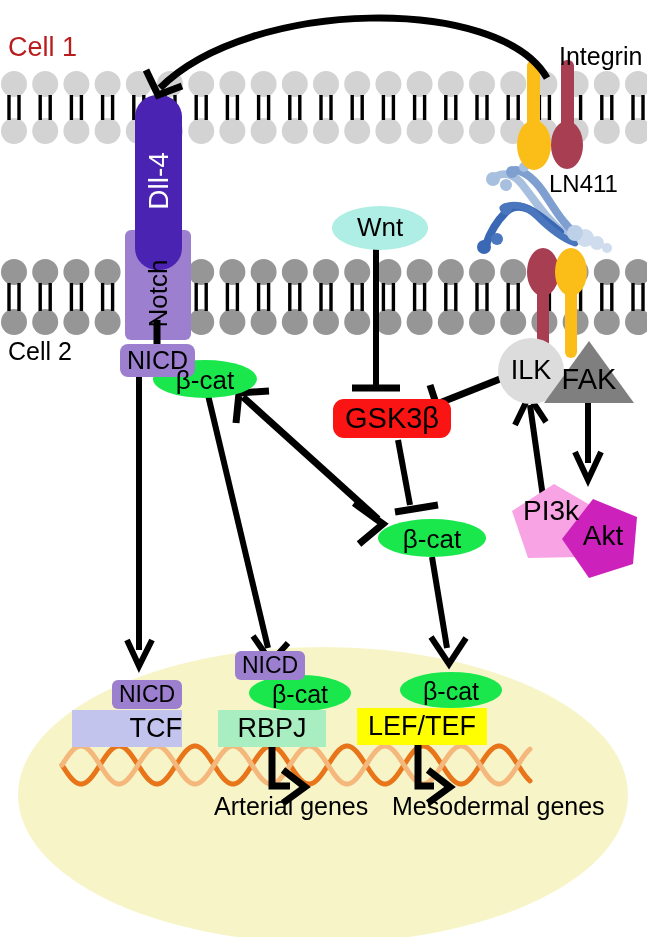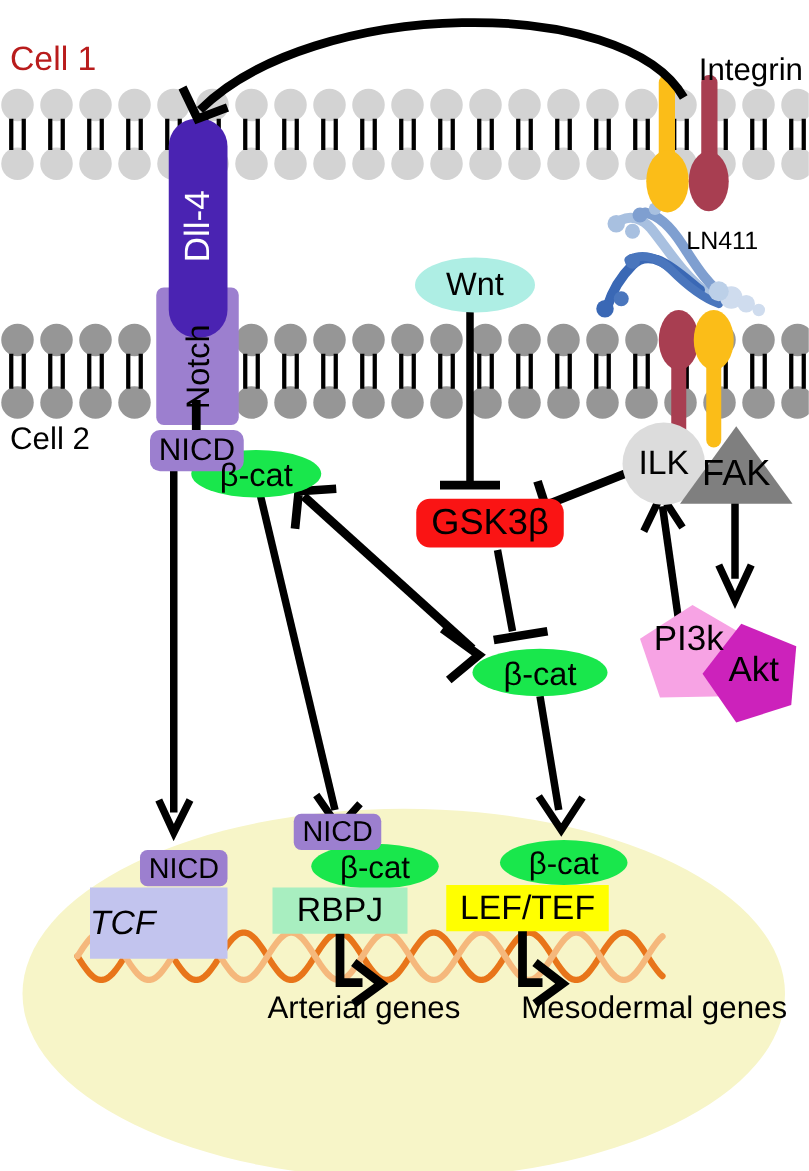--- a/index.html
+++ b/index.html
@@ -314,21 +314,21 @@
 
     <ellipse cx="451" cy="690" rx="51" ry="18" fill="#19e74c"></ellipse>
   </svg>
 
   <div class="lbl" style="left:8px;top:32px;font-size:27px;color:#b91c1c;">Cell 1</div>
 
   <div class="lbl" style="left:8px;top:337px;font-size:25px;color:#000;">Cell 2</div>
 
   <div class="lbl" style="left:559px;top:42px;font-size:25px;color:#000;">Integrin</div>
 
-  <div class="lbl" style="left:549px;top:170px;font-size:20px;color:#000;margin-top:12px;">LN411</div>
+  <div class="lbl" style="left:549px;top:170px;font-size:24px;color:#000;">LN411</div>
 
   <div class="lbl" style="left:116px;top:165px;width:85px;text-align:center;font-size:28px;
               color:#ffffff;transform:rotate(-90deg);">Dll-4</div>
 
   <div class="lbl" style="left:117px;top:278px;width:83px;text-align:center;font-size:26px;
               color:#000;transform:rotate(-90deg);">Notch</div>
 
   <div class="lbl" style="left:120px;top:344px;padding:2px 7px;border-radius:8px;
               background:#9c7fcf;font-size:25px;color:#000;">NICD</div>
 
@@ -345,32 +345,32 @@
 
   <div class="lbl" style="left:515px;top:495px;width:72px;text-align:center;font-size:28px;color:#000;">PI3k</div>
 
   <div class="lbl" style="left:571px;top:520px;width:64px;text-align:center;font-size:28px;color:#000;">Akt</div>
 
   <div class="lbl" style="left:380px;top:524px;width:104px;text-align:center;font-size:26px;color:#000;">β-cat</div>
 
   <div class="lbl" style="left:112px;top:680px;padding:1px 7px;border-radius:6px;
               background:#9c7fcf;font-size:23px;color:#000;">NICD</div>
 
-  <div class="lbl" style="left:72px;top:710px;width:110px;text-align:left;padding:13px 0;
-              background:#c2c4ee;font-size:27px;color:#000;font-style:italic;">TCF</div>
+  <div class="lbl" style="left:72px;top:710px;width:110px;text-align:right;padding:3px 0;
+              background:#c2c4ee;font-size:27px;color:#000;">TCF</div>
 
   <div class="lbl" style="left:235px;top:651px;padding:1px 7px;border-radius:6px;
               background:#9c7fcf;font-size:23px;color:#000;">NICD</div>
 
   <div class="lbl" style="left:248px;top:680px;width:104px;text-align:center;font-size:25px;color:#000;">β-cat</div>
 
   <div class="lbl" style="left:218px;top:710px;width:108px;text-align:center;padding:3px 0;
               background:#a8eec0;font-size:27px;color:#000;">RBPJ</div>
 
   <div class="lbl" style="left:399px;top:677px;width:104px;text-align:center;font-size:25px;color:#000;">β-cat</div>
 
   <div class="lbl" style="left:214px;top:792px;font-size:25px;color:#000;">Arterial genes</div>
 
   <div class="lbl" style="left:357px;top:708px;width:130px;text-align:center;padding:3px 0;
               background:#ffff00;font-size:27px;color:#000;">LEF/TEF</div>
-  <div class="lbl" style="left:392px;top:792px;font-size:25px;color:#000;margin-left:25px;">Mesodermal genes</div>
+  <div class="lbl" style="left:392px;top:792px;font-size:25px;color:#000;">Mesodermal genes</div>
 
 </div>
 
 </body></html>

